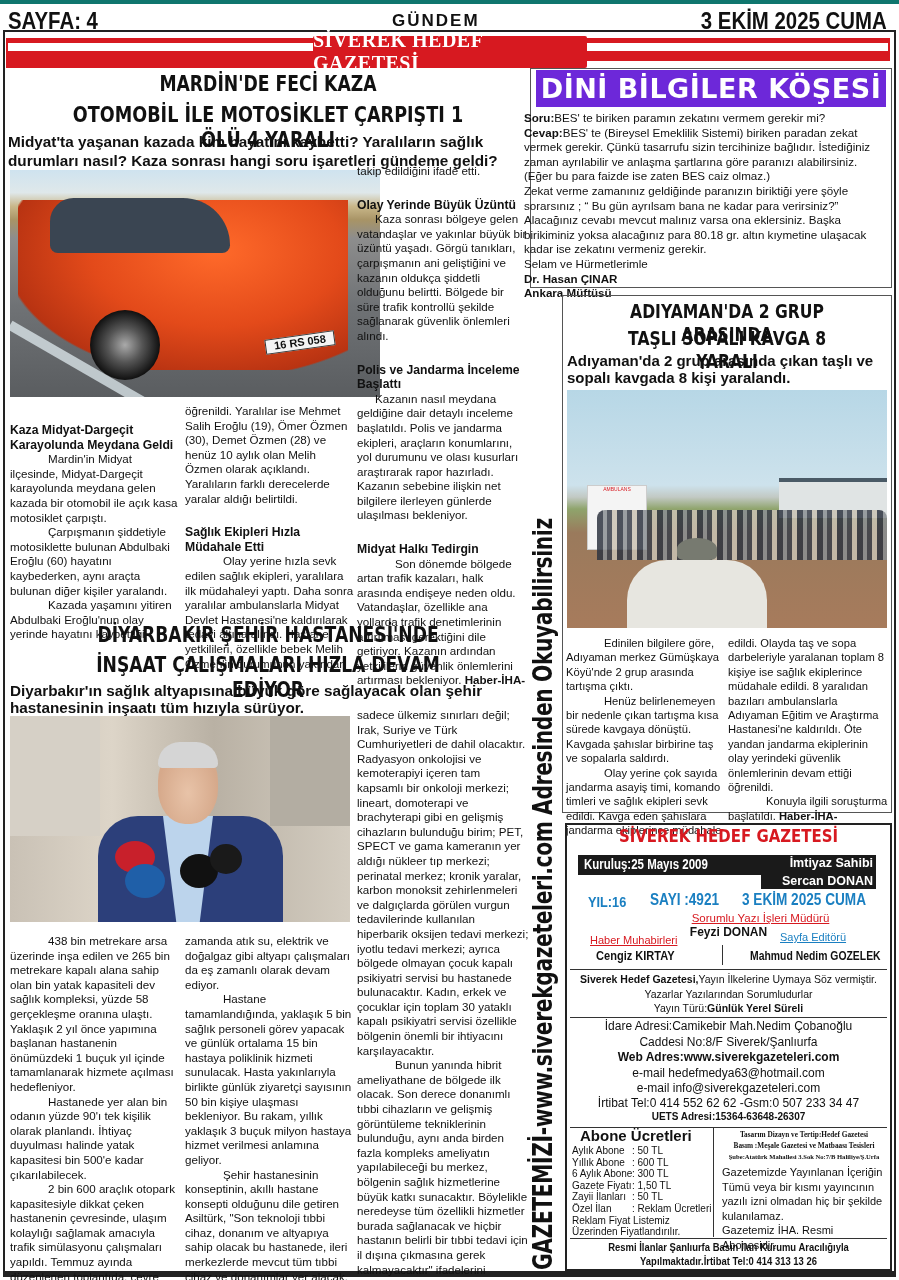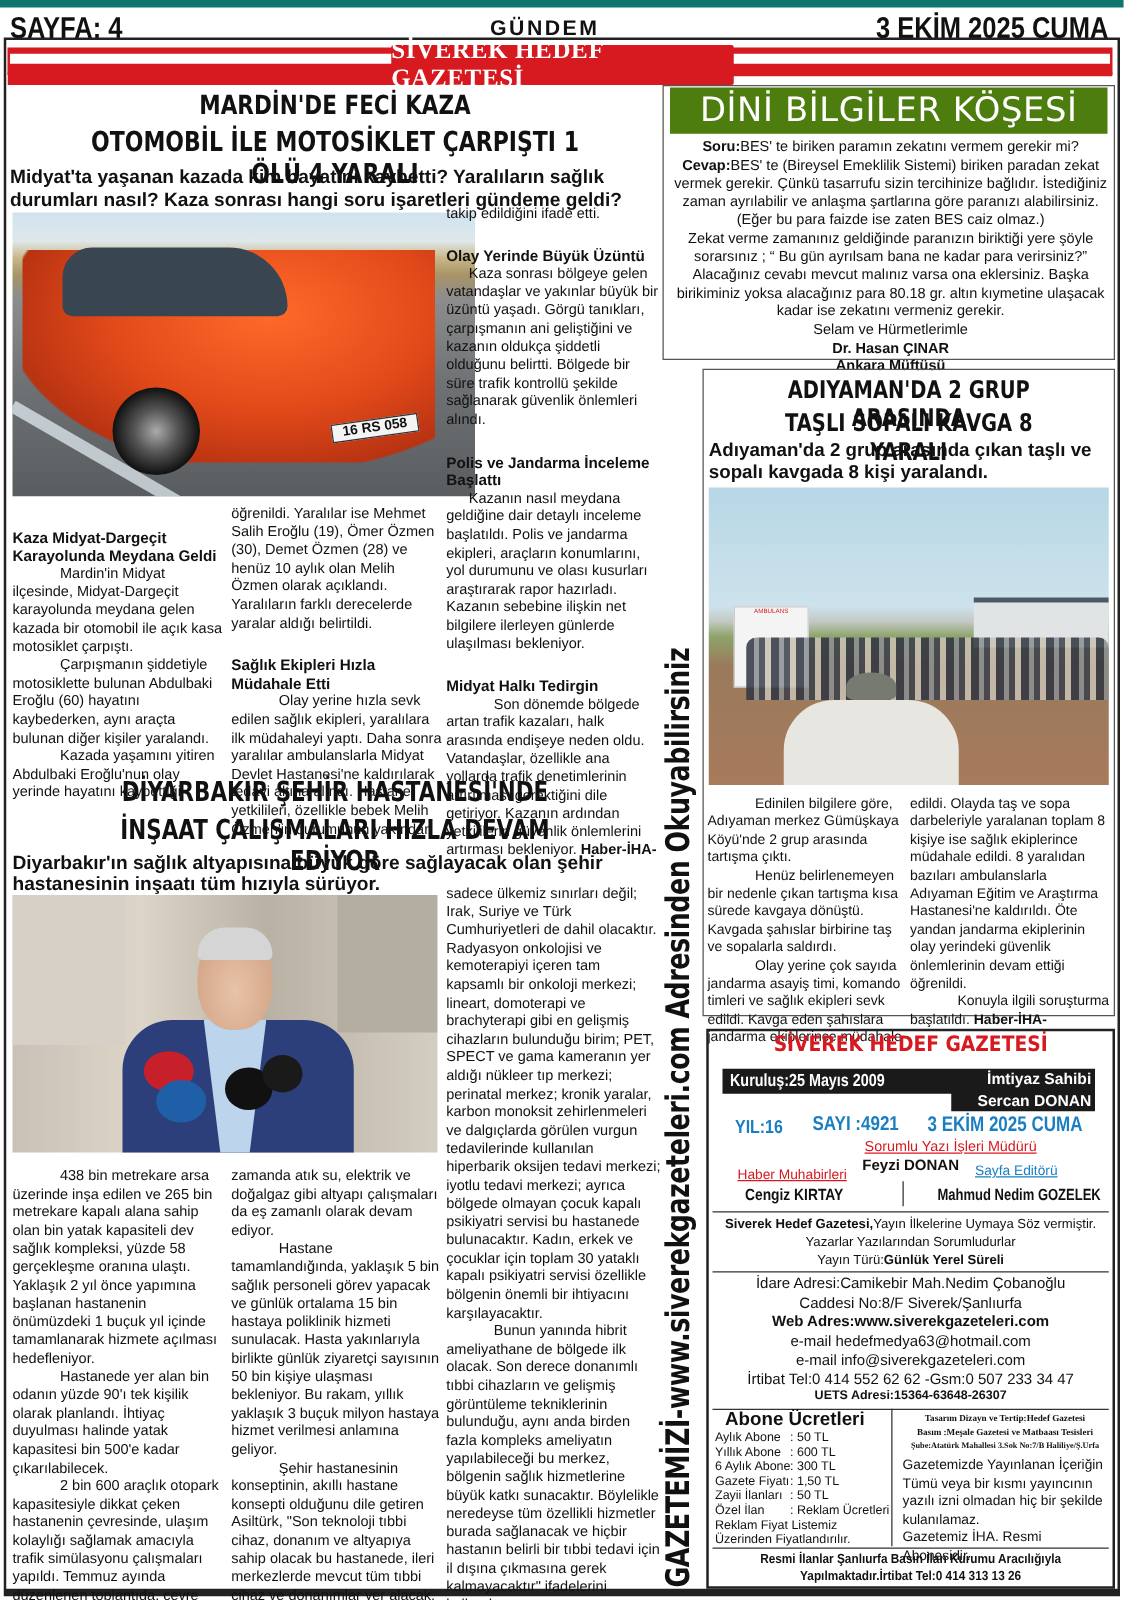--- a/index.html
+++ b/index.html
@@ -1,19 +1,19 @@
 <!DOCTYPE html>
 <html><head>
 <meta charset="utf-8">
 <style>
   * { box-sizing: border-box; margin: 0; padding: 0; }
   html, body { width: 899px; height: 1280px; overflow: hidden; background: #fff; }
   body { font-family: "Liberation Sans", sans-serif; color: #111; position: relative; }
 
-  .topbar { position: absolute; left: 0; top: 0; width: 899px; height: 30px; border-top: 6px solid #0f766e; }
+  .topbar { position: absolute; left: 0; top: 0; width: 899px; height: 30px; border-top: 4px solid #0f766e; }
   .topbar .page { position: absolute; left: 8px; top: 3px; font-family: "Liberation Sans Narrow","Liberation Sans", sans-serif; font-weight: bold; font-size: 24px; letter-spacing: 0px; transform: scaleX(0.85); transform-origin: left; }
   .topbar .section { position: absolute; left: 392px; top: 7px; font-weight: bold; font-size: 17px; letter-spacing: 2px; }
   .topbar .date { position: absolute; right: 12px; top: 3px; font-weight: bold; font-size: 24px; transform: scaleX(0.85); transform-origin: right; }
 
   .frame { position: absolute; left: 3px; top: 30px; width: 893px; height: 1247px; border: 2px solid #222; border-bottom: 6px solid #222; }
 
   .masthead-bar { position: absolute; left: 6px; top: 38px; width: 884px; height: 22px; background: #d71920; }
   .masthead-bar::before { content: ""; position: absolute; left: 2px; top: 5px; width: 880px; height: 8px; background: #fff; }
   .masthead-tab { position: absolute; left: 313px; top: 36px; width: 274px; height: 32px; background: #d71920; border-radius: 2px; display: flex; align-items: center; justify-content: center; }
   .masthead-tab span { color: #fff; font-family: "Liberation Serif", serif; font-weight: bold; font-size: 20px; letter-spacing: 0.5px; }
@@ -57,22 +57,22 @@
   .mic { position: absolute; border-radius: 50%; }
 
   .a2c1 { left: 10px; top: 934px; width: 170px; }
   .a2c2 { left: 185px; top: 934px; width: 170px; }
   .a2c3 { left: 357px; top: 708px; width: 172px; }
 
   .vertical { position: absolute; left: 528px; top: 1270px; transform: rotate(-90deg); transform-origin: left top; width: 1010px; font-family: "DejaVu Sans", sans-serif; font-weight: bold; font-size: 26px; color: #111; white-space: nowrap; letter-spacing: -0.5px; }
   .vertical span { display: inline-block; transform: scaleX(0.78); transform-origin: left; }
 
   .dini-box { position: absolute; left: 530px; top: 68px; width: 362px; height: 220px; border: 1.5px solid #555; }
-  .dini-title { position: absolute; left: 536px; top: 70px; width: 350px; height: 37px; background: #4d7c0f; color: #fff; font-family: "DejaVu Sans", sans-serif; font-weight: normal; font-size: 27px; text-align: center; line-height: 37px; letter-spacing: 0.5px; }
-  .dini-body { position: absolute; left: 535px; top: 111px; width: 355px; font-size: 11.6px; line-height: 14.6px; text-align: center; }
+  .dini-title { position: absolute; left: 536px; top: 70px; width: 350px; height: 37px; background: #6d28d9; color: #fff; font-family: "DejaVu Sans", sans-serif; font-weight: bold; font-size: 27px; text-align: center; line-height: 37px; letter-spacing: 0.5px; }
+  .dini-body { position: absolute; left: 524px; top: 111px; width: 355px; font-size: 11.6px; line-height: 14.6px; }
 
   .ady-box { position: absolute; left: 562px; top: 295px; width: 330px; height: 518px; border: 1.5px solid #555; }
   .ady-title { position: absolute; left: 565px; width: 324px; text-align: center; font-family: "DejaVu Sans", sans-serif; font-weight: bold; }
   .ady-title.l1 { top: 300px; font-size: 19.5px; transform: scaleX(0.8); }
   .ady-title.l2 { top: 327px; font-size: 19.5px; transform: scaleX(0.8); }
   .ady-sub { position: absolute; left: 567px; top: 353px; width: 320px; font-weight: bold; font-size: 15px; line-height: 16.5px; }
   .photo-ady { left: 567px; top: 390px; width: 320px; height: 238px; background: linear-gradient(180deg, #b7d7e6 0%, #cde2ec 40%, #c2c9c4 45%, #8fa46c 50%, #9a7a5c 60%, #a77b5c 100%); }
   .amb { position: absolute; left: 20px; top: 95px; width: 60px; height: 65px; background: #f4f4f4; border: 1px solid #ccc; font-size: 5px; text-align: center; color: #d71920; }
   .house { position: absolute; left: 212px; top: 88px; width: 108px; height: 40px; background: #e0e4e4; border-top: 4px solid #4a5a66; }
   .crowd { position: absolute; left: 30px; top: 120px; width: 290px; height: 50px; background: repeating-linear-gradient(90deg, #2e3440 0 6px, #8a8f93 6px 10px, #3a3f4a 10px 15px, #c9c2b3 15px 20px); opacity: .85; border-radius: 8px 8px 0 0; }

